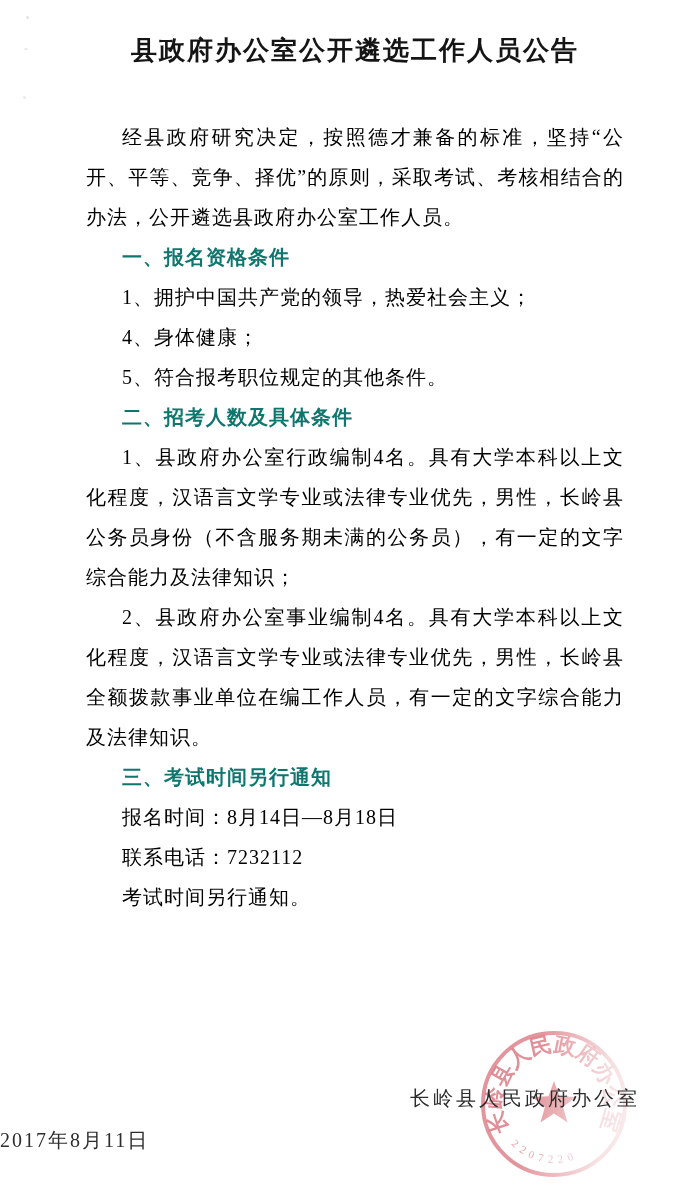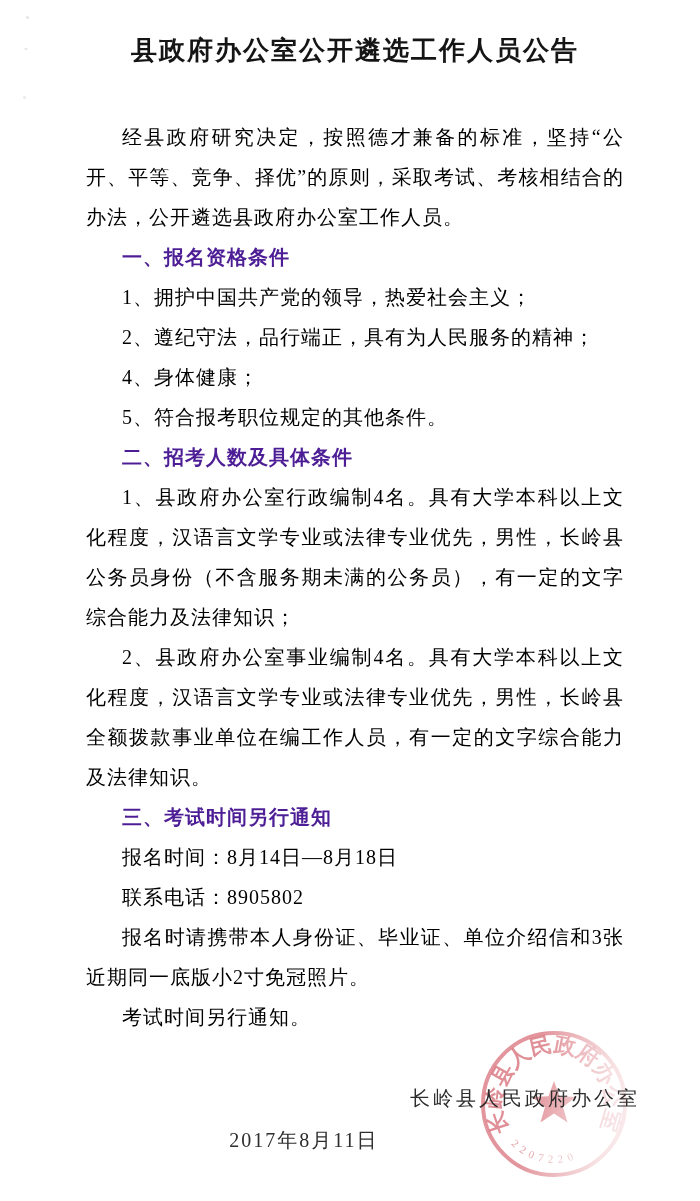--- a/index.html
+++ b/index.html
@@ -13,30 +13,30 @@
     position:absolute;left:86px;top:34px;width:538px;
   }
   .doc-title{
     font-size:26px;line-height:33px;font-weight:bold;color:#151515;
     text-align:center;letter-spacing:2px;margin:0 0 50px 0;
   }
   .para{
     margin:0;font-size:20px;line-height:40px;letter-spacing:1px;
     text-indent:1.8em;text-align:justify;color:#000000;
   }
-  .para.heading{font-weight:600;color:#4c1d95;}
+  .para.heading{font-weight:600;color:#0f766e;}
   .signature-block{
     position:absolute;left:0;top:1082px;width:700px;z-index:2;
   }
   .signature-line{
     margin:0;padding-right:60px;text-align:right;
     font-size:20px;line-height:32px;letter-spacing:3px;color:#2d2d2d;
   }
   .date-line{
-    margin:10px 0 0 0;padding-right:92px;text-align:center;
+    margin:10px 0 0 0;padding-right:92px;text-align:left;
     font-size:20px;line-height:32px;letter-spacing:2px;color:#2d2d2d;
   }
   .seal{
     position:absolute;left:472px;top:1022px;width:164px;height:168px;z-index:1;
     opacity:.88;
     -webkit-mask-image:linear-gradient(100deg,rgba(0,0,0,.95) 38%,rgba(0,0,0,.55) 60%,rgba(0,0,0,.25) 78%,rgba(0,0,0,.13) 100%);
     mask-image:linear-gradient(100deg,rgba(0,0,0,.95) 38%,rgba(0,0,0,.55) 60%,rgba(0,0,0,.25) 78%,rgba(0,0,0,.13) 100%);
   }
   .seal text{font-family:"Liberation Serif","DejaVu Serif",serif;}
   .speck{position:absolute;background:#c9c9c9;border-radius:50%;}
@@ -52,30 +52,28 @@
   <div class="speck s1"></div>
   <div class="speck s2"></div>
   <div class="speck s3"></div>
 
   <div class="content">
     <h1 class="doc-title">县政府办公室公开遴选工作人员公告</h1>
     <div>
         <p class="para normal">经县政府研究决定，按照德才兼备的标准，坚持“公开、平等、竞争、择优”的原则，采取考试、考核相结合的办法，公开遴选县政府办公室工作人员。</p>
         <p class="para heading">一、报名资格条件</p>
         <p class="para normal">1、拥护中国共产党的领导，热爱社会主义；</p>
-        <p class="para normal">2、遵纪守法，品行端正，具有为人民服务的精神；</p>
         <p class="para normal">4、身体健康；</p>
         <p class="para normal">5、符合报考职位规定的其他条件。</p>
         <p class="para heading">二、招考人数及具体条件</p>
         <p class="para normal">1、县政府办公室行政编制4名。具有大学本科以上文化程度，汉语言文学专业或法律专业优先，男性，长岭县公务员身份（不含服务期未满的公务员），有一定的文字综合能力及法律知识；</p>
         <p class="para normal">2、县政府办公室事业编制4名。具有大学本科以上文化程度，汉语言文学专业或法律专业优先，男性，长岭县全额拨款事业单位在编工作人员，有一定的文字综合能力及法律知识。</p>
         <p class="para heading">三、考试时间另行通知</p>
         <p class="para normal">报名时间：8月14日—8月18日</p>
-        <p class="para normal">联系电话：8905802</p>
-        <p class="para normal">报名时请携带本人身份证、毕业证、单位介绍信和3张近期同一底版小2寸免冠照片。</p>
+        <p class="para normal">联系电话：7232112</p>
         <p class="para normal">考试时间另行通知。</p>
       </div>
   </div>
 
   <svg class="seal" viewBox="0 0 164 168" xmlns="http://www.w3.org/2000/svg">
     <defs>
       <path id="arcTop" d="M 36.97 108 A 52 52 0 1 1 127.03 108" fill="none"></path>
       <path id="arcBot" d="M 26.6 102.2 A 59 59 0 0 0 137.4 102.2" fill="none"></path>
     </defs>
     <circle cx="82" cy="82" r="71" fill="none" stroke="#d4616c" stroke-width="4" opacity="0.8"></circle>

